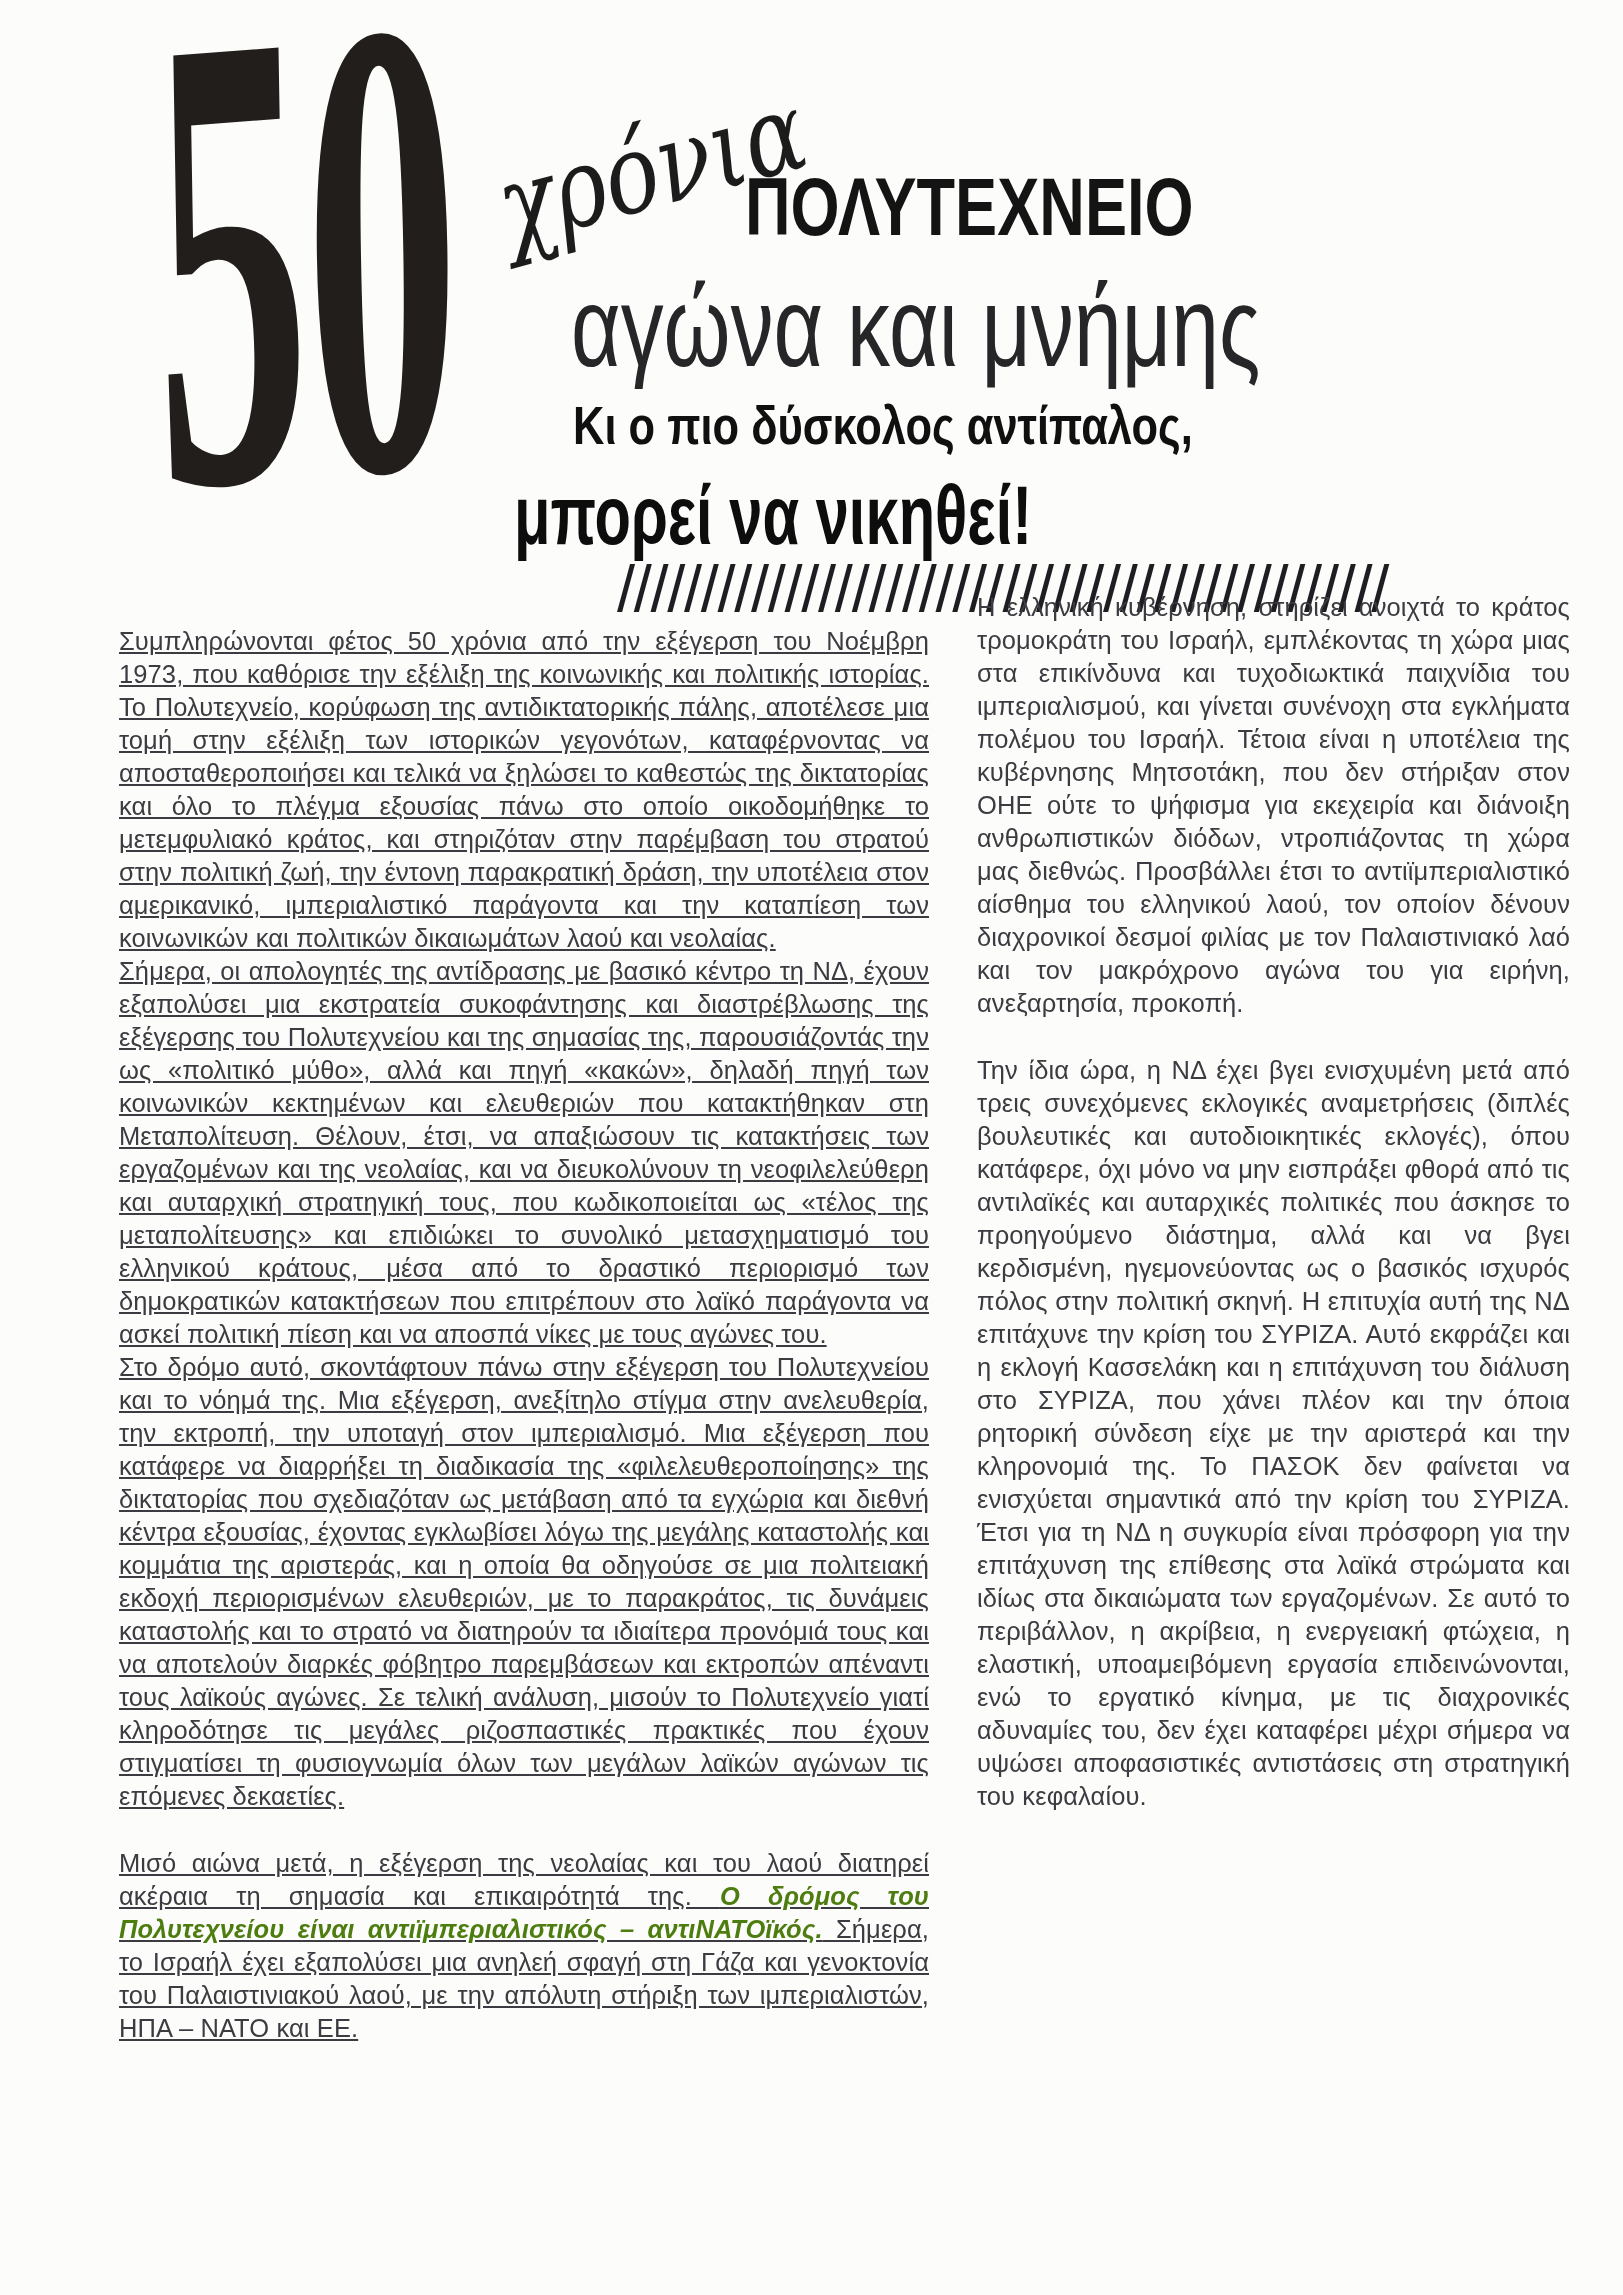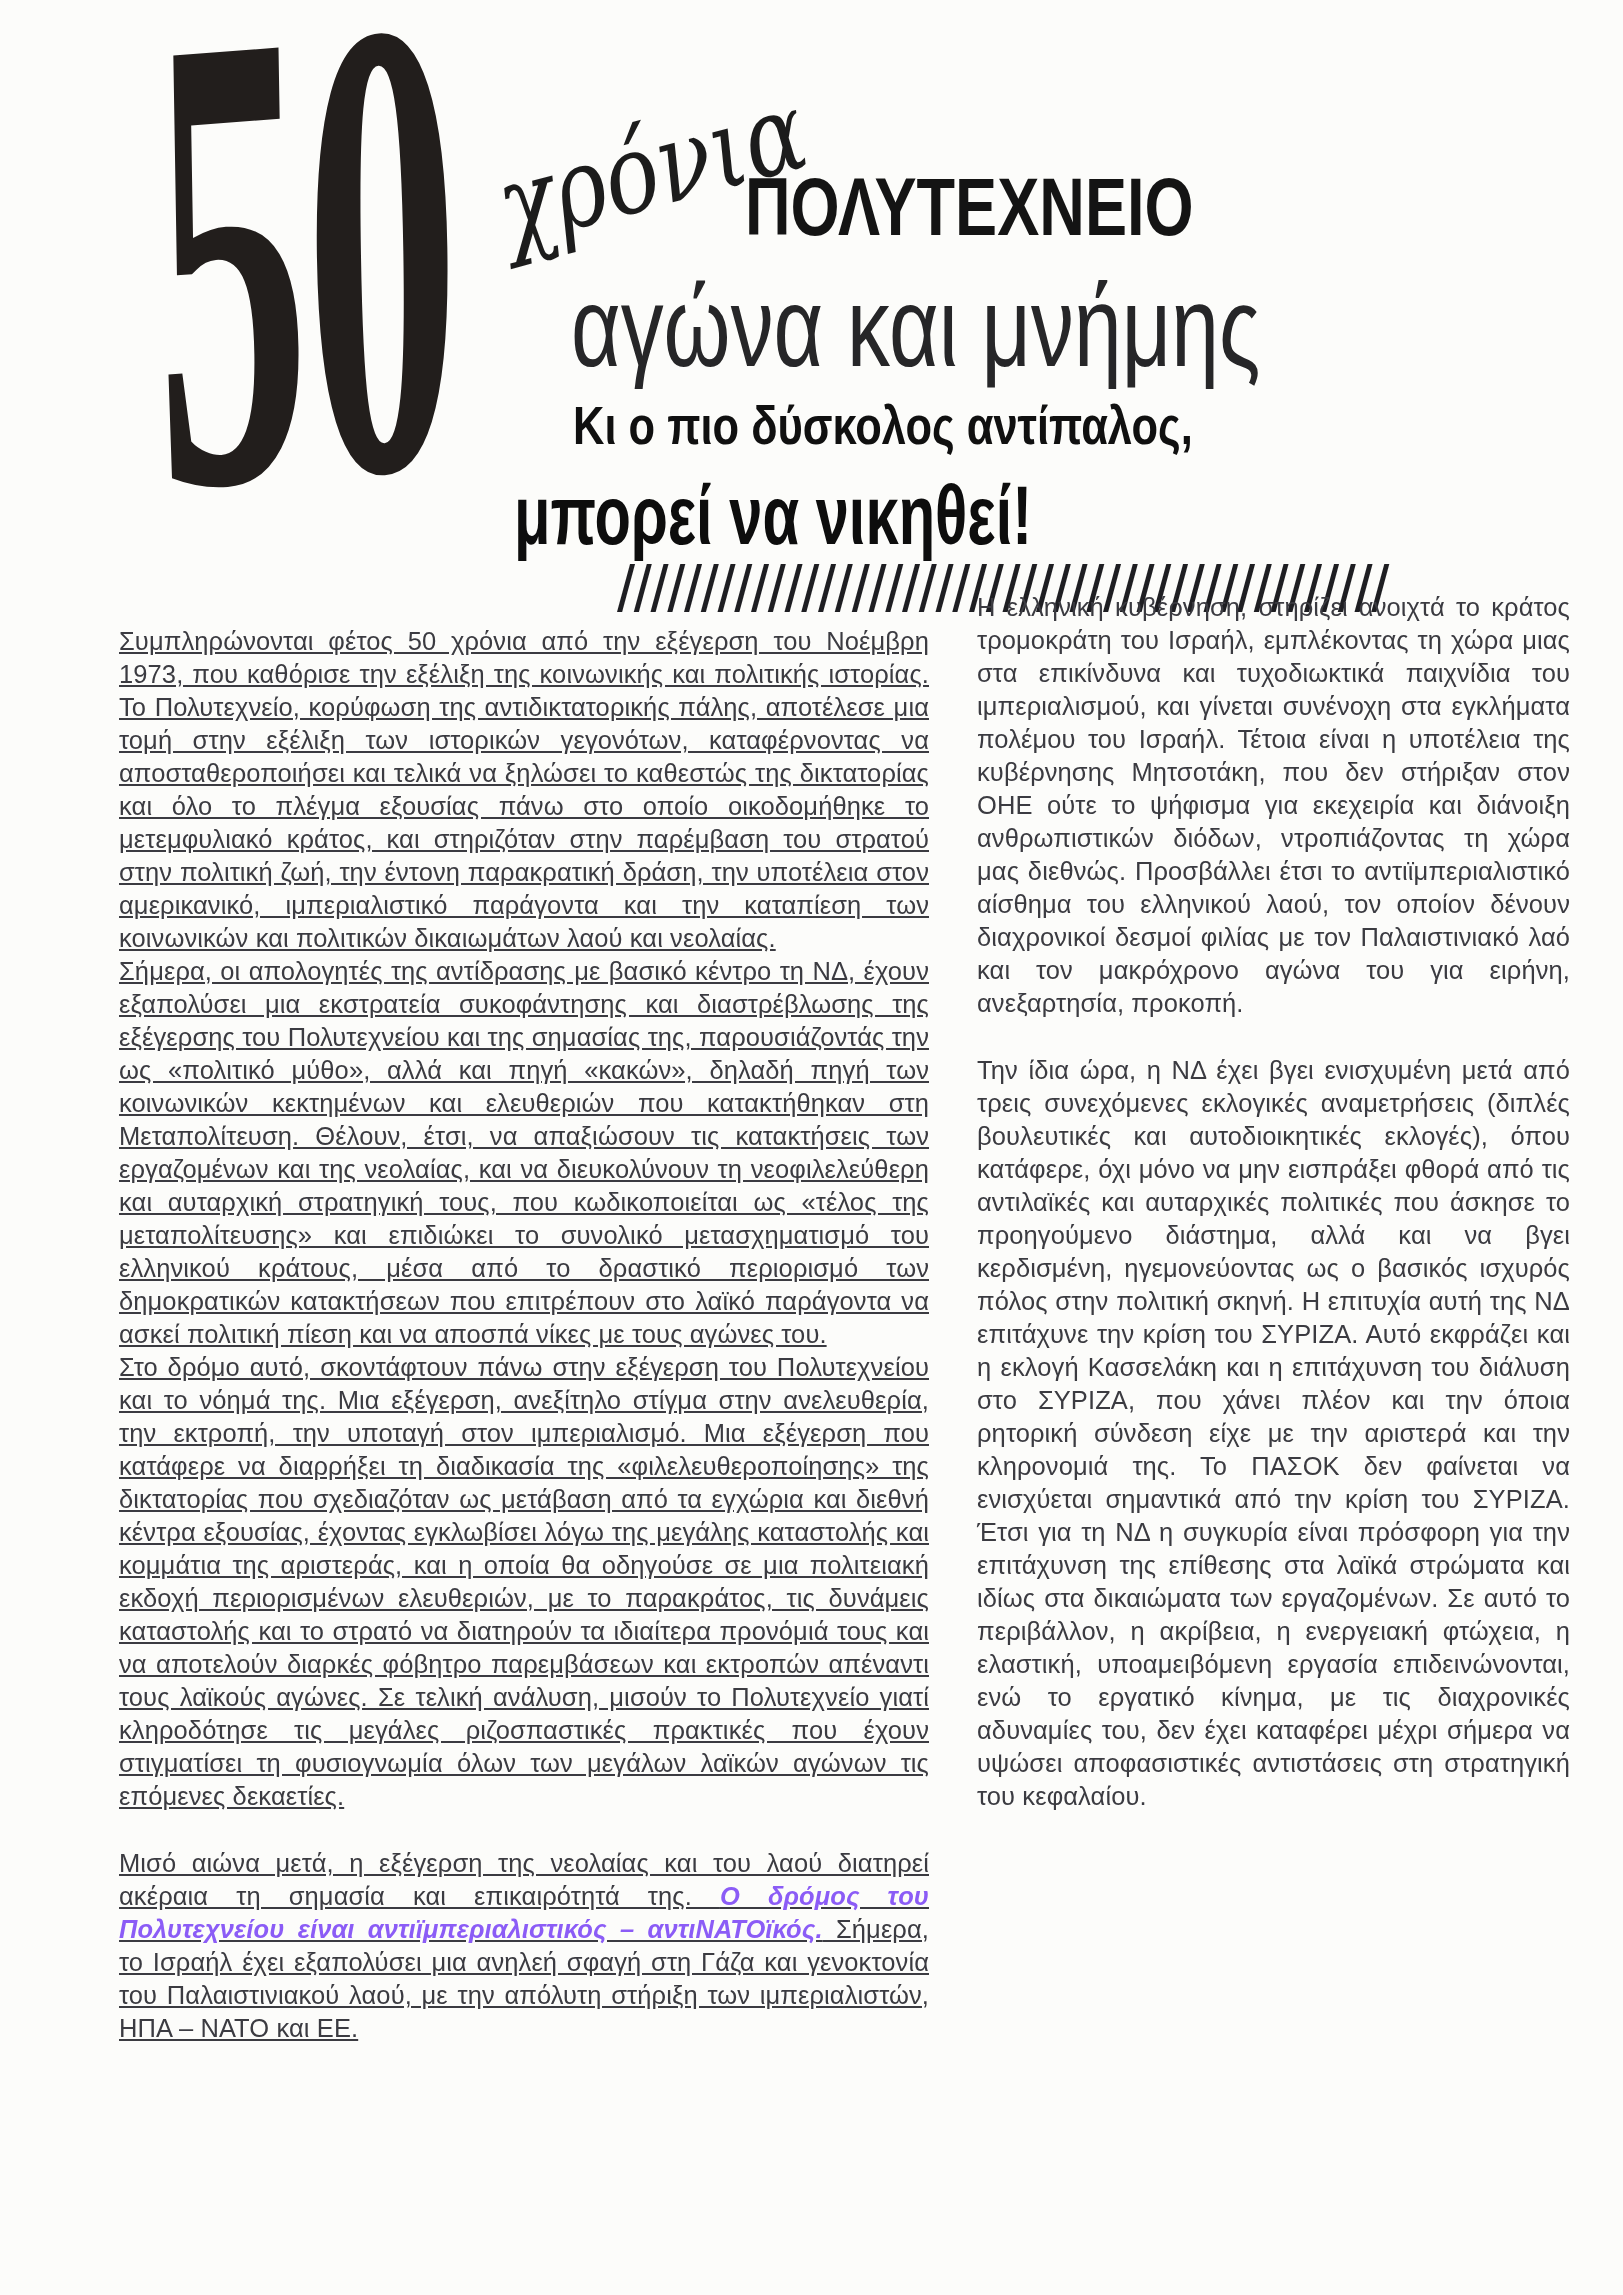--- a/index.html
+++ b/index.html
@@ -112,21 +112,21 @@
     text-align: justify;
     letter-spacing: 0.1px;
   }
   .col-left  { left: 119px;  top: 625px; width: 810px; text-decoration: underline; }
   .col-right { left: 977px; top: 591px; width: 593px;  }
   .para { margin: 0; }
   .para.gap { margin-top: 34px; }
   .run-bold {
     font-weight: 700;
     font-style: italic;
-    color: #8b5cf6;
+    color: #4d7c0f;
   }
 </style>
 </head>
 <body>
 
 <div class="page">
 
   <div class="big-number">50</div>
 
   <div class="script-word">χρόνια</div>

